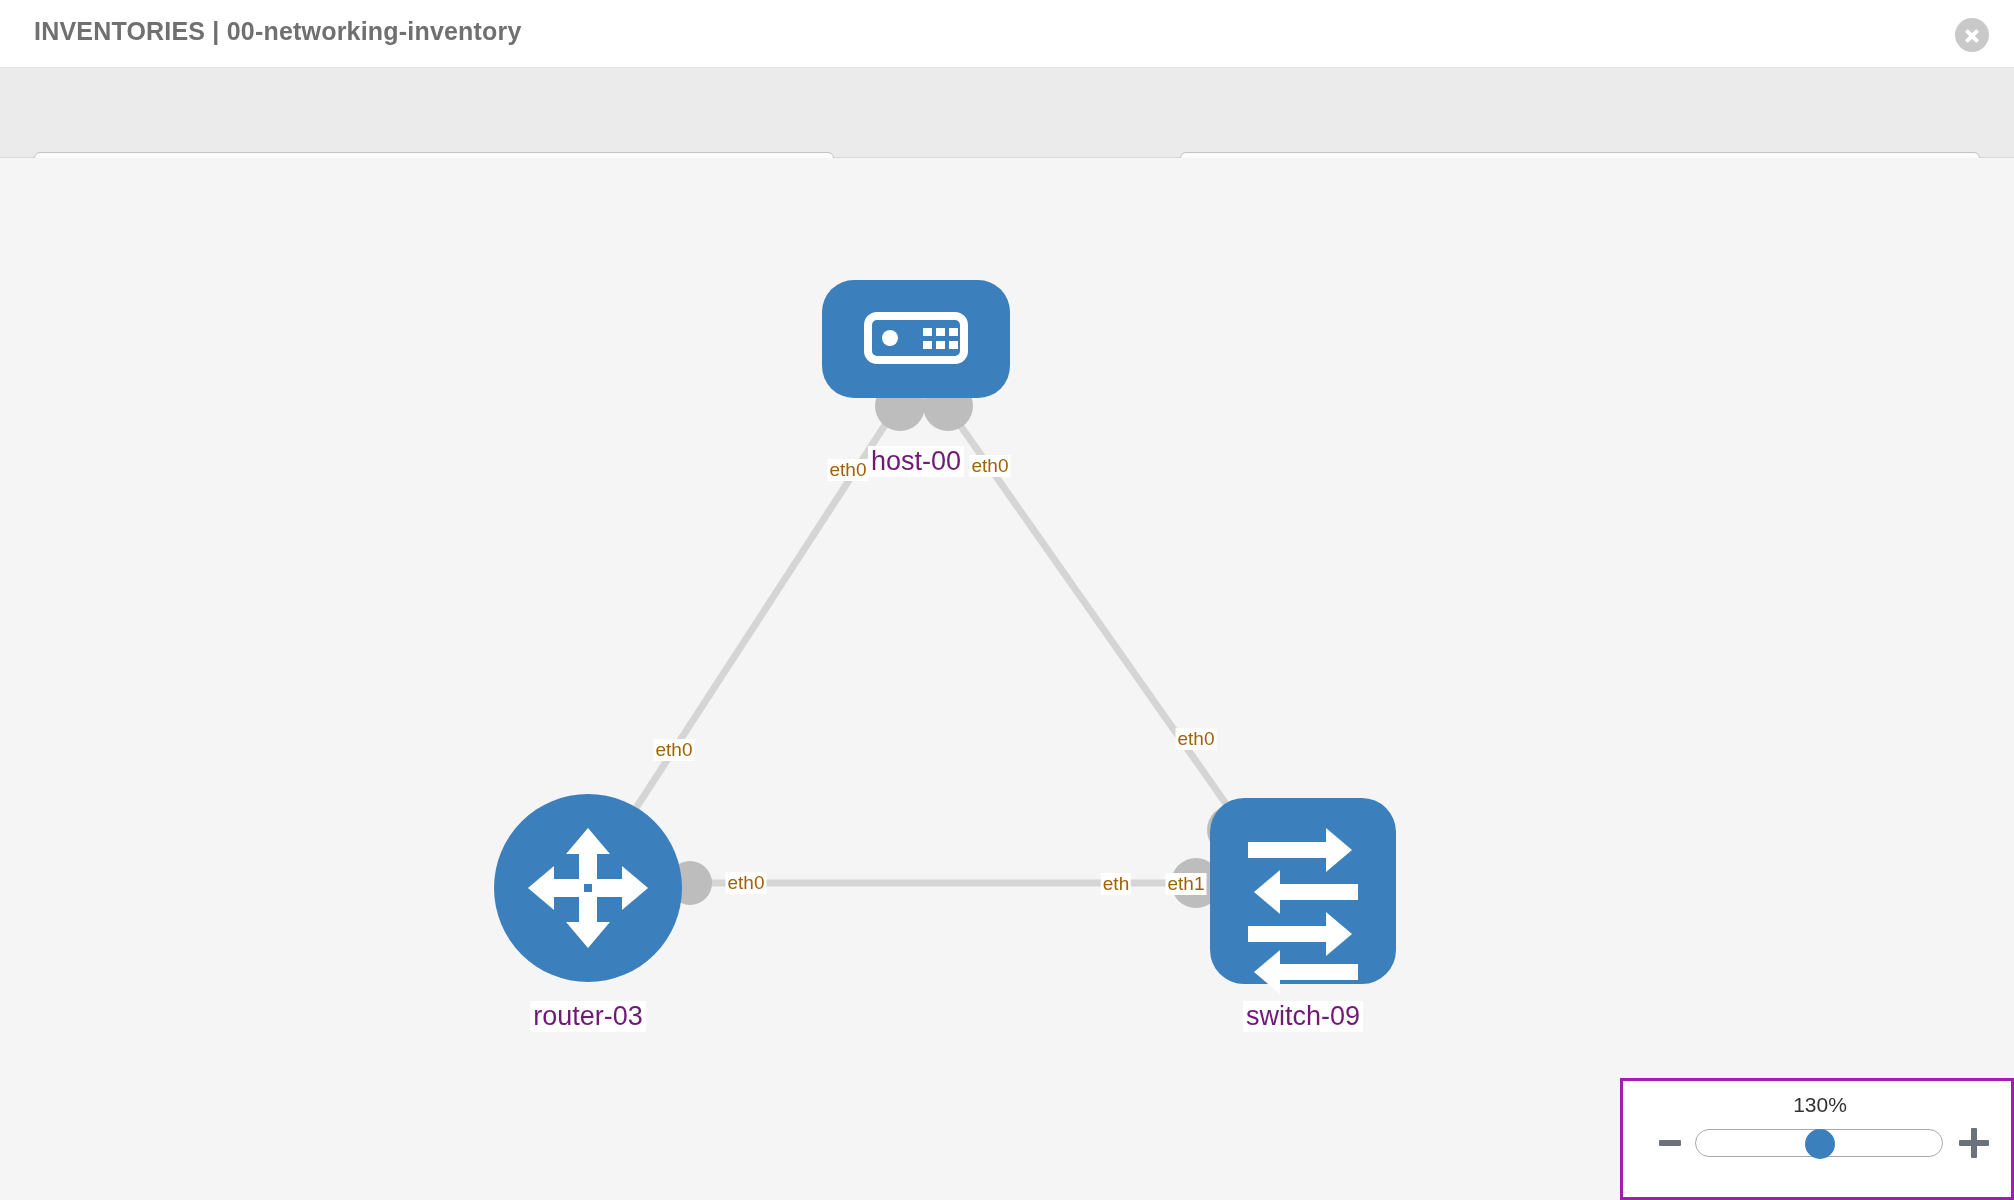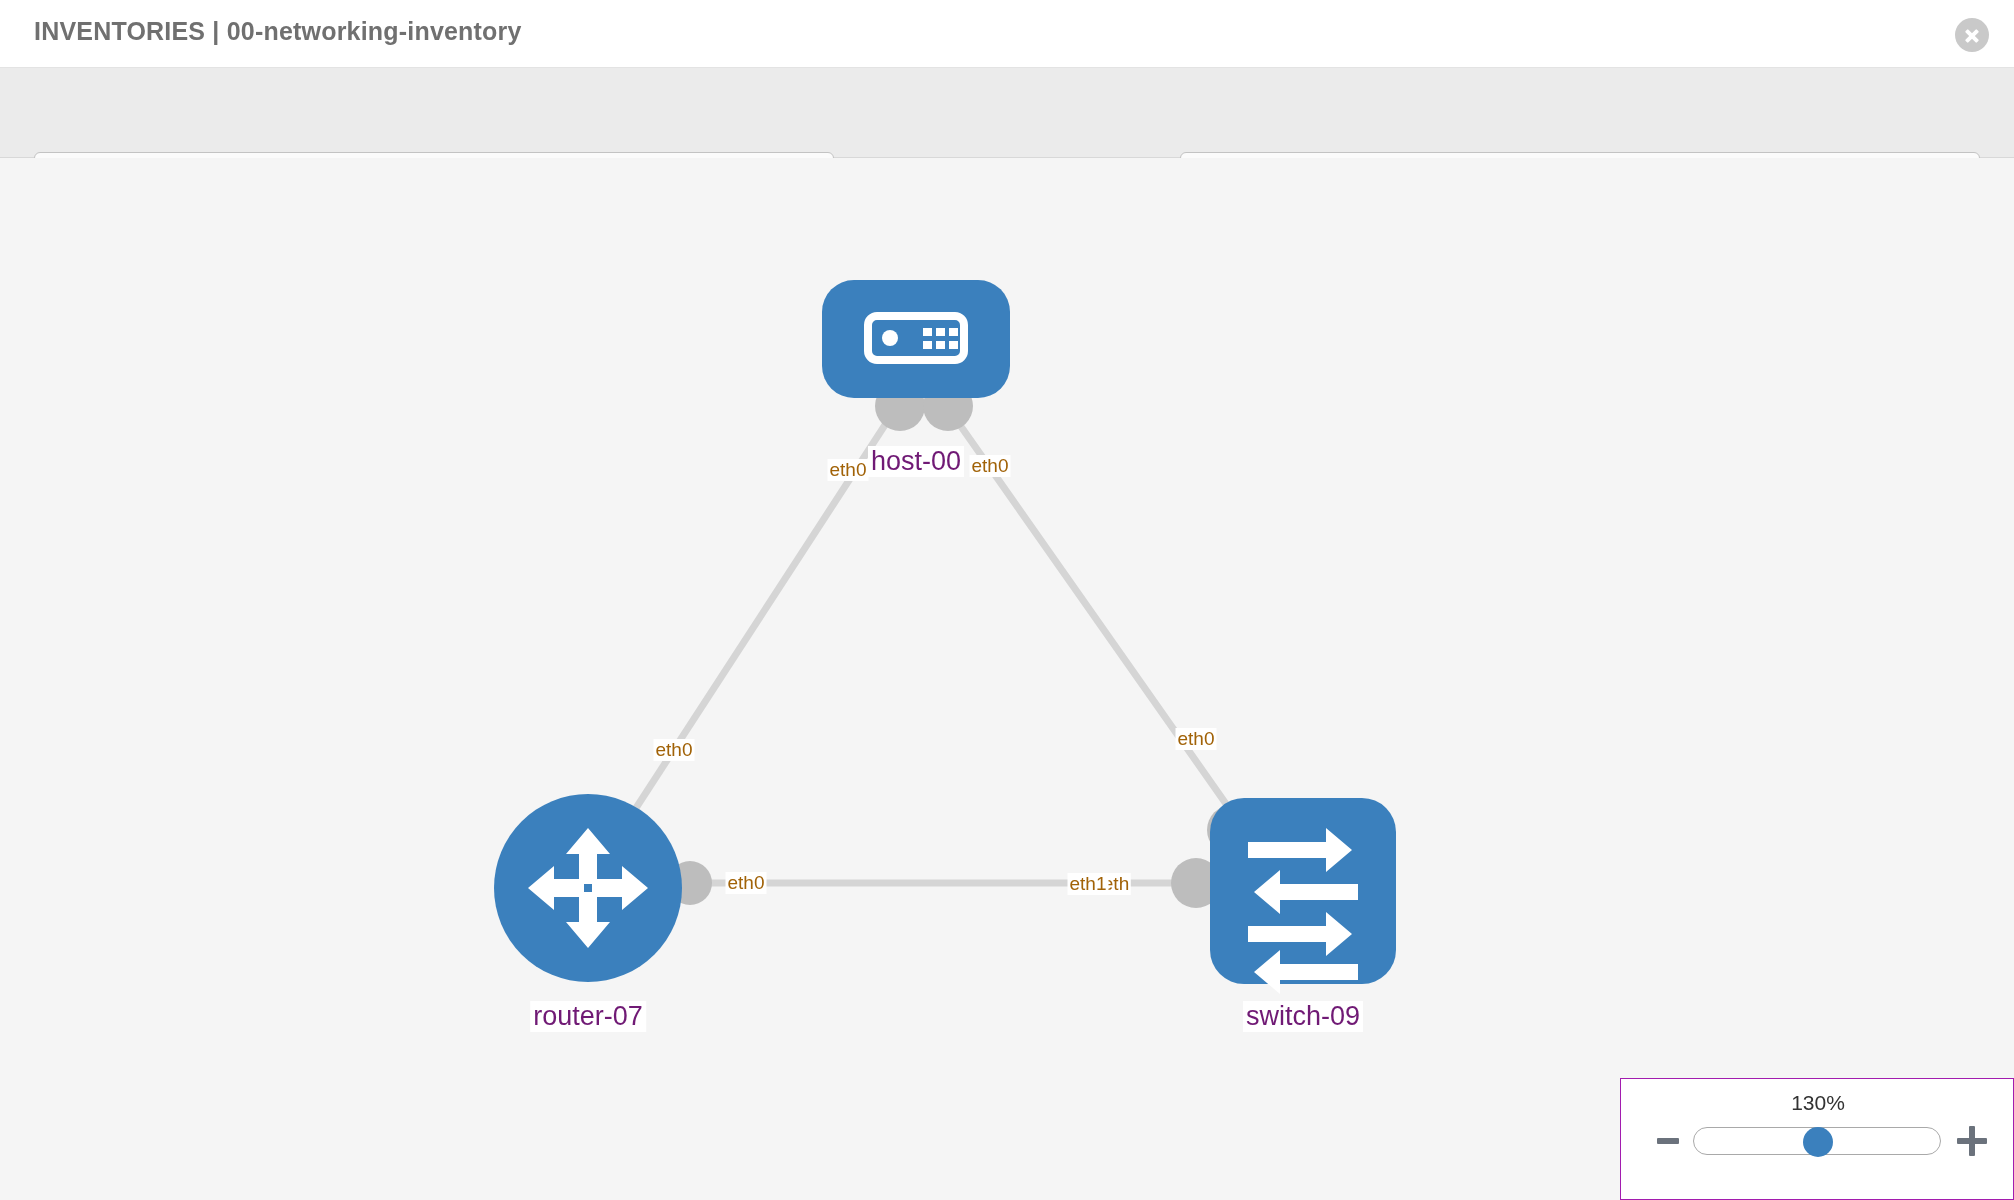--- a/index.html
+++ b/index.html
@@ -156,21 +156,21 @@
   }
 
   
   .zoom-panel {
     position: absolute;
     left: 1620px;
     top: 1078px;
     width: 394px;
     height: 122px;
     background: #ffffff;
-    border: 1px solid #a21caf;
+    border: 3px solid #a21caf;
     box-sizing: border-box;
   }
   .zoom-value {
     position: absolute;
     top: 12px;
     left: 0;
     width: 394px;
     text-align: center;
     font-size: 21px;
     color: #333333;
@@ -322,24 +322,24 @@
         </g>
       </g>
     </svg>
 
     <span class="edge-label" style="left:848px;  top:312px;">eth0</span>
     <span class="edge-label" style="left:990px;  top:308px;">eth0</span>
     <span class="edge-label" style="left:674px;  top:592px;">eth0</span>
     <span class="edge-label" style="left:1196px; top:581px;">eth0</span>
     <span class="edge-label" style="left:746px;  top:725px;">eth0</span>
     <span class="edge-label" style="left:1116px; top:726px;">eth</span>
-    <span class="edge-label" style="left:1088px; top:726px;">eth1</span>
+    <span class="edge-label" style="left:1186px; top:726px;">eth1</span>
 
     <span class="node-label" style="left:916px;  top:288px;">host-00</span>
-    <span class="node-label" style="left:588px;  top:843px;">router-07</span>
+    <span class="node-label" style="left:588px;  top:843px;">router-03</span>
     <span class="node-label" style="left:1303px; top:843px;">switch-09</span>
 
   </div>
 
   <div class="zoom-panel">
     <div class="zoom-value">130%</div>
     <div class="zoom-minus"></div>
     <div class="zoom-track"></div>
     <div class="zoom-thumb"></div>
     <div class="zoom-plus"></div>

